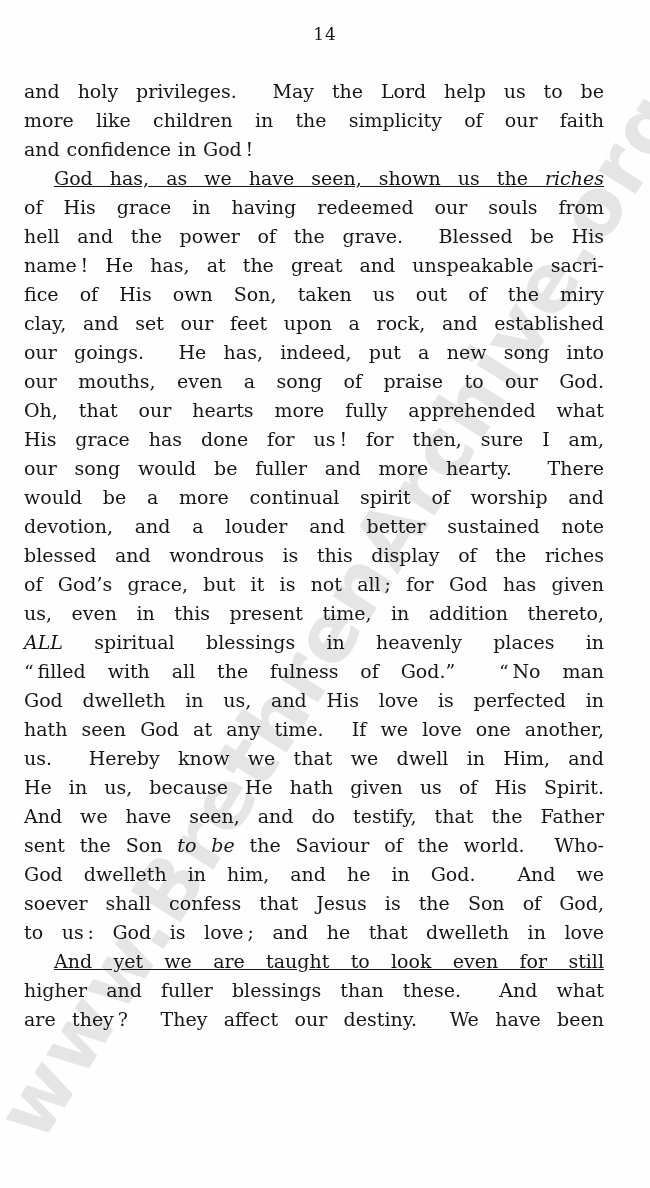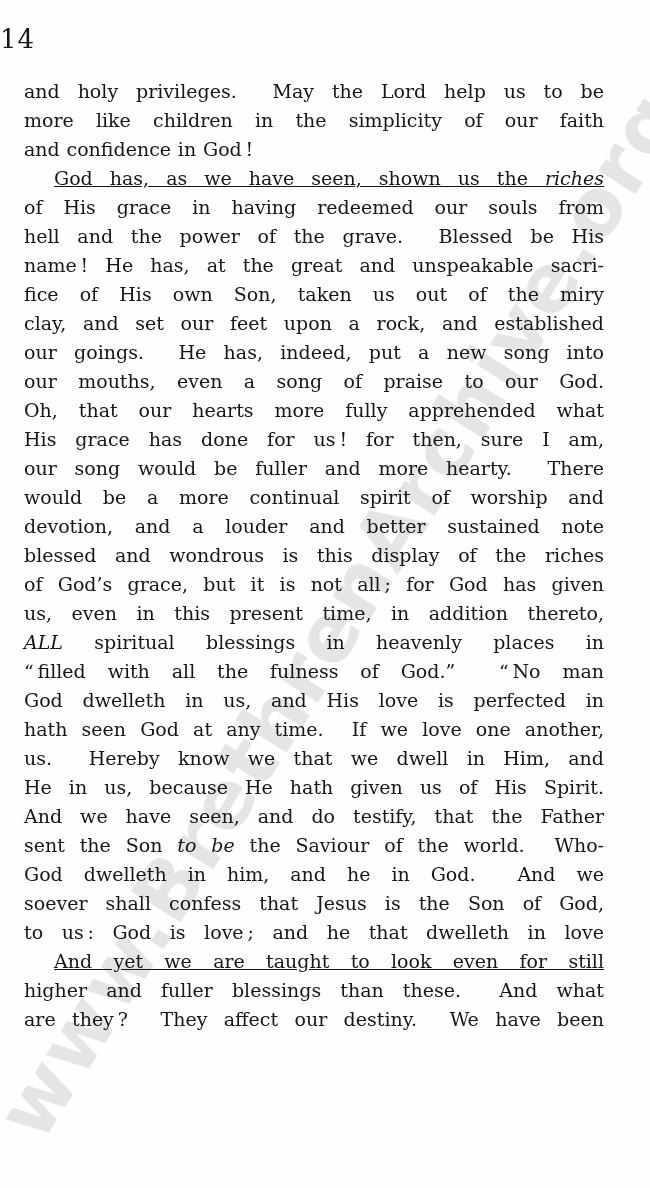--- a/index.html
+++ b/index.html
@@ -14,21 +14,22 @@
     background: #fefefe;
     overflow: hidden;
     font-family: "DejaVu Serif", serif;
     color: #161616;
   }
   .page-number {
     position: absolute;
     top: 24px;
     left: 0;
     width: 100%;
-    font-size: 26px;
+    text-align: center;
+    font-size: 17px;
     letter-spacing: 1px;
     z-index: 2;
   }
   .watermark {
     position: absolute;
     top: 615px;
     left: 340px;
     transform: translate(-50%, -50%) rotate(-58deg);
     transform-origin: center center;
     font-family: "DejaVu Sans", sans-serif;

